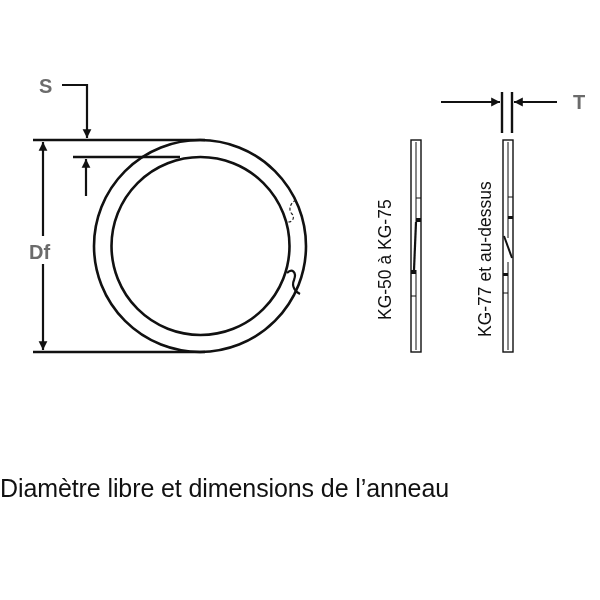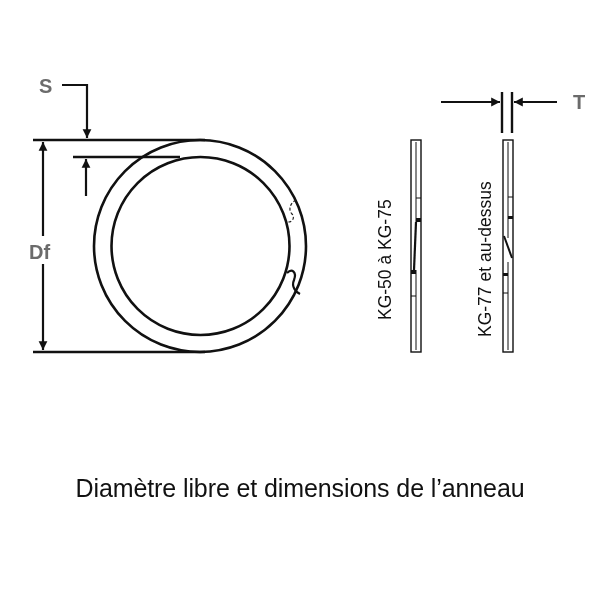--- a/index.html
+++ b/index.html
@@ -1,21 +1,21 @@
 <!DOCTYPE html>
 <html><head>
   <meta charset="utf-8">
   <style>
     html, body { margin: 0; padding: 0; background: #ffffff; }
     body { width: 600px; height: 600px; position: relative; overflow: hidden; font-family: "Liberation Sans", sans-serif; }
     #diagram { position: absolute; left: 0; top: 0; width: 600px; height: 600px; }
     .dim-label { font-family: "Liberation Sans", sans-serif; font-weight: bold; fill: #6b6b6b; }
     .profile-label { font-family: "Liberation Sans", sans-serif; fill: #111111; }
     .caption {
-      position: absolute; left: 0; top: 474px; width: 600px; text-align: center;
+      position: absolute; left: 0; top: 474px; width: 600px; text-align: left;
       font-family: "Liberation Sans", sans-serif; font-size: 25px; color: #111111;
       letter-spacing: -0.1px;
     }
   </style>
 </head>
 <body>
 
 <svg id="diagram" viewBox="0 0 600 600" xmlns="http://www.w3.org/2000/svg">
   <defs>
     <marker id="arrow" viewBox="0 0 10 10" refX="10" refY="5" markerWidth="4" markerHeight="5" orient="auto-start-reverse" markerUnits="strokeWidth">

